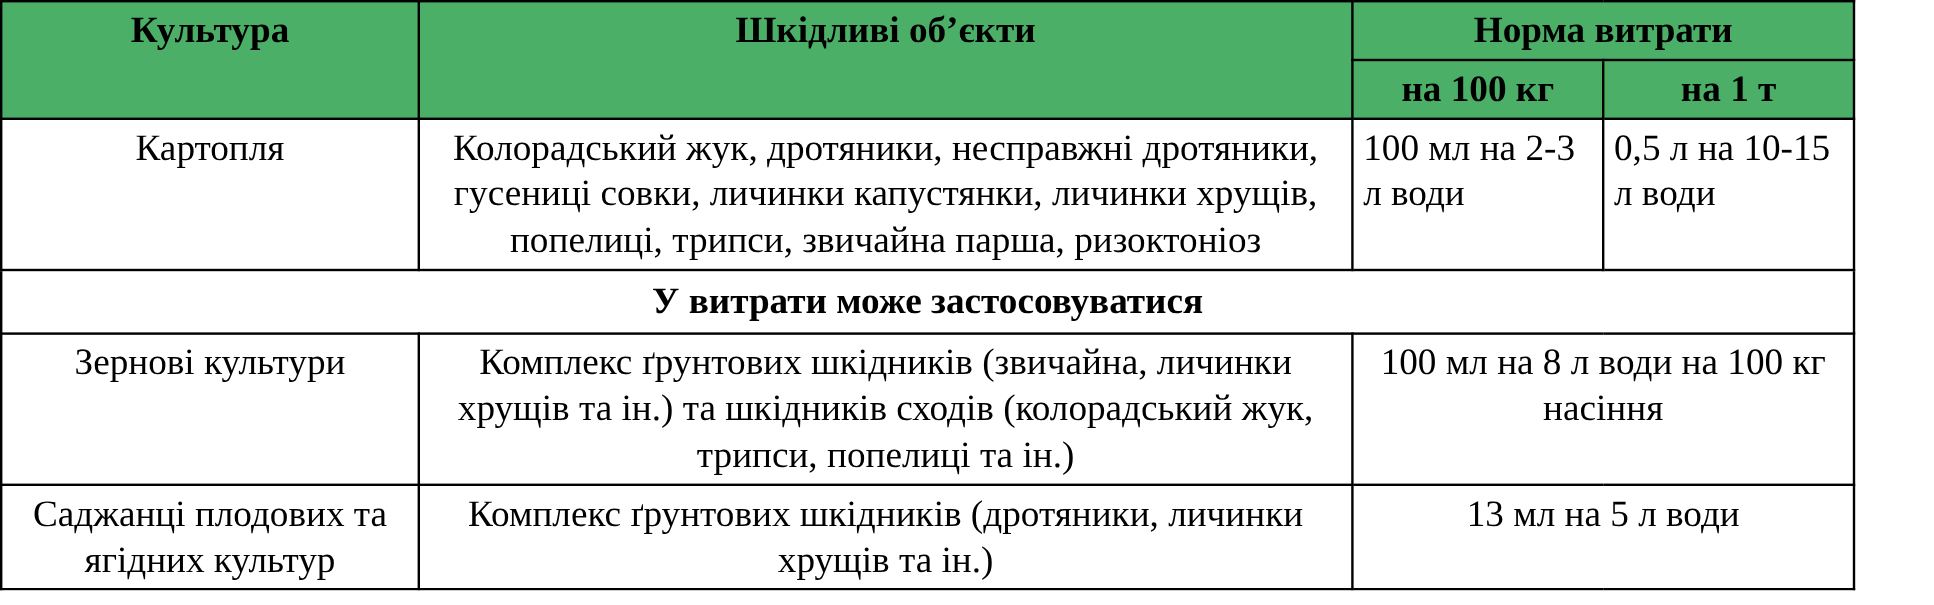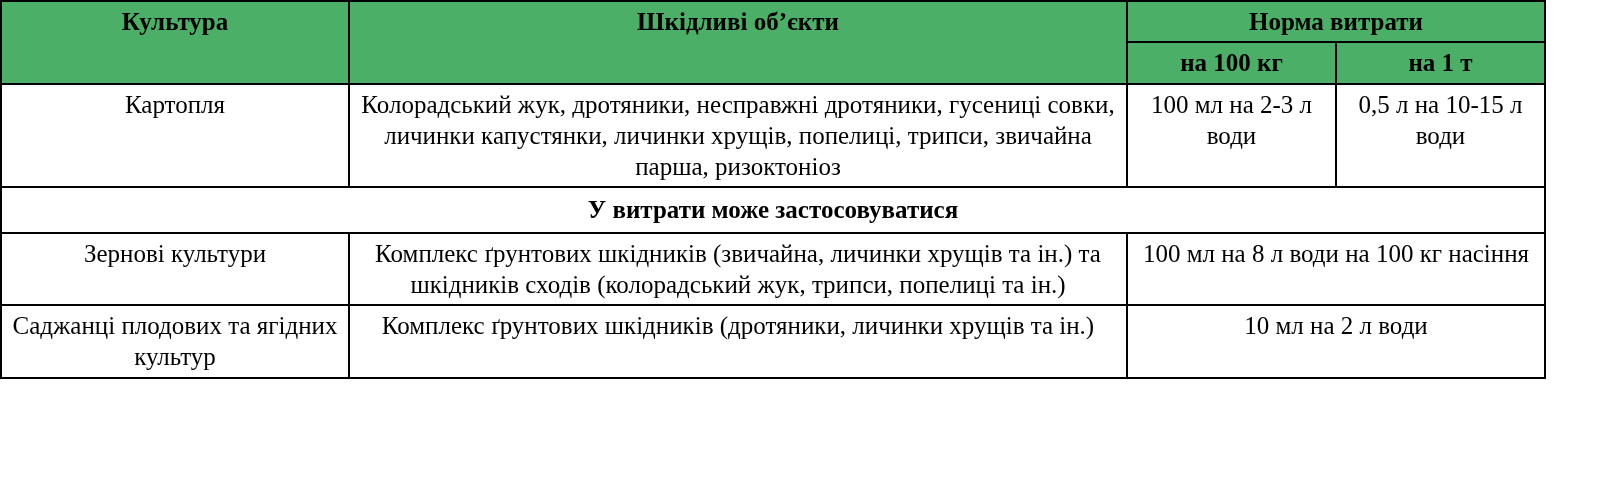--- a/index.html
+++ b/index.html
@@ -22,21 +22,21 @@
     border-collapse: collapse;
     table-layout: fixed;
     width: 1546px;
     margin-left: 0px;
   }
   table.data-table td,
   table.data-table th {
     border: 2px solid #000000;
     vertical-align: top;
     padding: 4px 8px;
-    font-size: 25px;
+    font-size: 31px;
     line-height: 1.25;
   }
   thead th {
     background: #4caf67;
     text-align: center;
     font-weight: bold;
     vertical-align: middle;
     padding: 6px 8px;
   }
   th.h-culture { width: 330px; }
@@ -46,21 +46,21 @@
   th.h-sub1t   { width: 228px; }
 
   tbody td.c-culture {
     text-align: center;
   }
   tbody td.c-pests {
     text-align: center;
     margin-left: 30px;
   }
   tbody td.c-num {
-    text-align: center;
+    text-align: left;
     margin-left: 39px;
   }
   tbody td.c-num-center {
     text-align: center;
   }
   tr.section-row td {
     text-align: center;
     font-weight: bold;
     padding: 6px 8px;
   }
@@ -92,17 +92,17 @@
         <td colspan="4">У витрати може застосовуватися</td>
       </tr>
       <tr>
         <td class="c-culture">Зернові культури</td>
         <td class="c-pests">Комплекс ґрунтових шкідників (звичайна, личинки хрущів та ін.) та шкідників сходів (колорадський жук, трипси, попелиці та ін.)</td>
         <td class="c-num-center" colspan="2">100 мл на 8 л води на 100 кг насіння</td>
       </tr>
       <tr>
         <td class="c-culture">Саджанці плодових та ягідних культур</td>
         <td class="c-pests">Комплекс ґрунтових шкідників (дротяники, личинки хрущів та ін.)</td>
-        <td class="c-num-center" colspan="2">10 мл на 2 л води</td>
+        <td class="c-num-center" colspan="2">13 мл на 5 л води</td>
       </tr>
     </tbody>
   </table>
 </div>
 
 </body></html>

